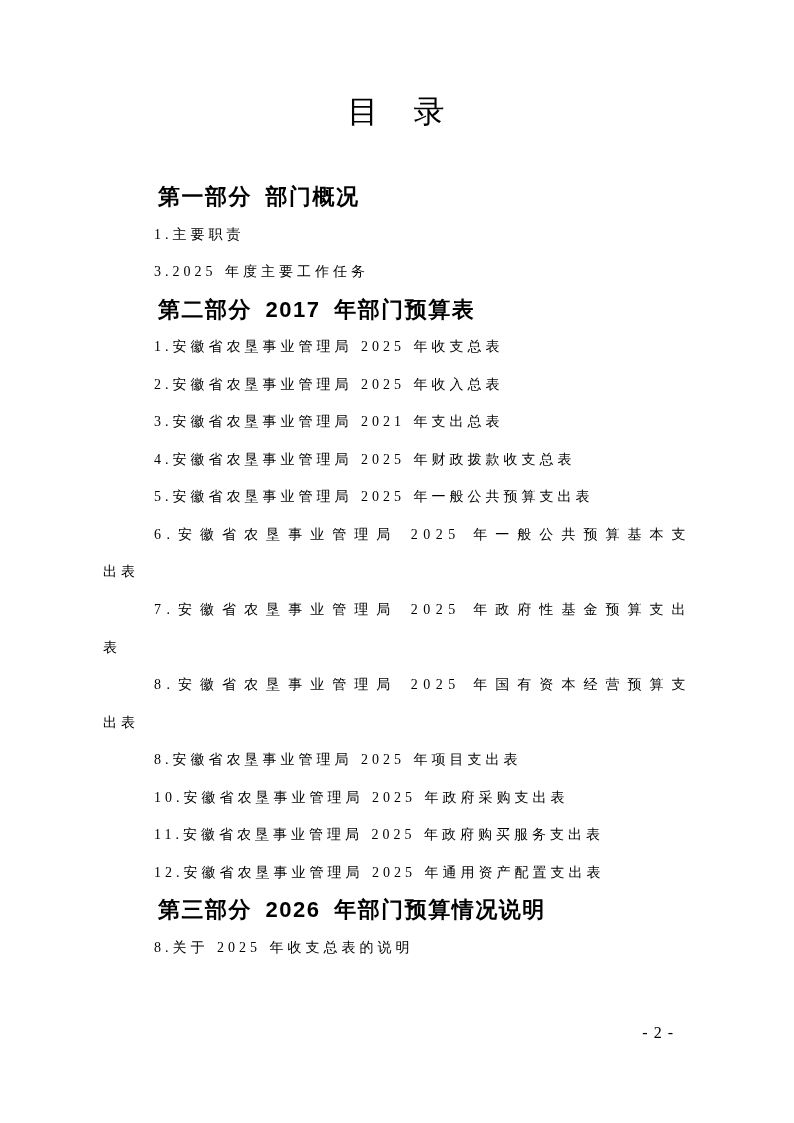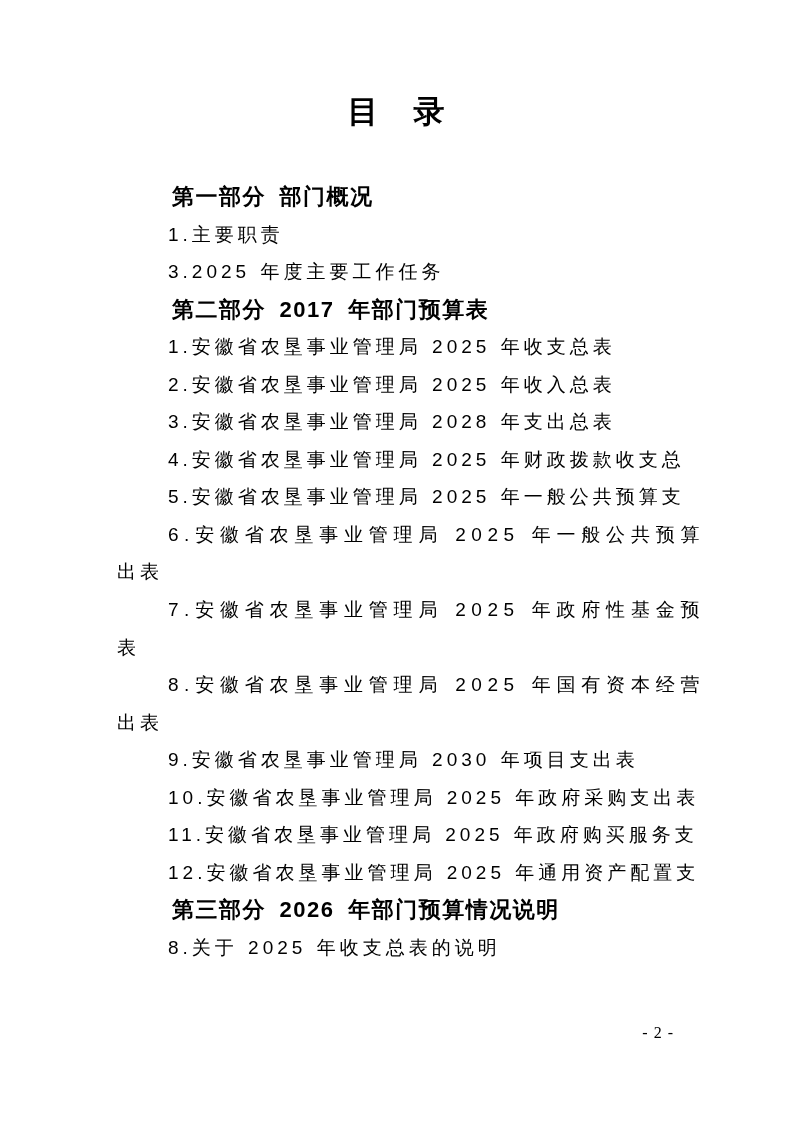--- a/index.html
+++ b/index.html
@@ -17,48 +17,48 @@
     font-family: "Liberation Serif", serif;
     color: #000000;
   }
   .doc-title {
     position: absolute;
     top: 93px;
     left: 104px;
     width: 586px;
     text-align: center;
     font-family: "Liberation Sans", sans-serif;
-    font-weight: bold;
+    font-weight: normal;
     font-size: 31px;
     line-height: 38px;
     letter-spacing: 2px;
     white-space: pre;
   }
   .toc {
     position: absolute;
     top: 178px;
-    left: 117px;
+    left: 103px;
     width: 588px;
   }
   .line {
     height: 37.55px;
     line-height: 37.55px;
     overflow: hidden;
   }
   .line.heading {
     font-family: "Liberation Sans", sans-serif;
     font-weight: bold;
     font-size: 22px;
     letter-spacing: 1.5px;
     word-spacing: 6px;
     padding-left: 55px;
   }
   .line.item {
-    font-family: Liberation Sans, sans-serif;
-    font-size: 19px;
+    font-family: Liberation Serif, serif;
+    font-size: 14px;
     letter-spacing: 4px;
     word-spacing: 1px;
   }
   .line.item.first {
     padding-left: 51px;
   }
   .line.item.fill {
     text-align: justify;
     text-align-last: justify;
     letter-spacing: 5.5px;
@@ -82,30 +82,30 @@
 <div class="page">
   <div class="doc-title">目　录</div>
 
   <div class="toc">
       <div class="line heading">第一部分 部门概况</div>
       <div class="line item first">1.主要职责</div>
       <div class="line item first">3.2025 年度主要工作任务</div>
       <div class="line heading">第二部分 2017 年部门预算表</div>
       <div class="line item first">1.安徽省农垦事业管理局 2025 年收支总表</div>
       <div class="line item first">2.安徽省农垦事业管理局 2025 年收入总表</div>
-      <div class="line item first">3.安徽省农垦事业管理局 2028 年支出总表</div>
+      <div class="line item first">3.安徽省农垦事业管理局 2021 年支出总表</div>
       <div class="line item first">4.安徽省农垦事业管理局 2025 年财政拨款收支总表</div>
       <div class="line item first">5.安徽省农垦事业管理局 2025 年一般公共预算支出表</div>
       <div class="line item first fill">6.安徽省农垦事业管理局 2025 年一般公共预算基本支</div>
       <div class="line item cont">出表</div>
       <div class="line item first fill">7.安徽省农垦事业管理局 2025 年政府性基金预算支出</div>
       <div class="line item cont">表</div>
       <div class="line item first fill">8.安徽省农垦事业管理局 2025 年国有资本经营预算支</div>
       <div class="line item cont">出表</div>
-      <div class="line item first">9.安徽省农垦事业管理局 2030 年项目支出表</div>
+      <div class="line item first">8.安徽省农垦事业管理局 2025 年项目支出表</div>
       <div class="line item first">10.安徽省农垦事业管理局 2025 年政府采购支出表</div>
       <div class="line item first">11.安徽省农垦事业管理局 2025 年政府购买服务支出表</div>
       <div class="line item first">12.安徽省农垦事业管理局 2025 年通用资产配置支出表</div>
       <div class="line heading">第三部分 2026 年部门预算情况说明</div>
       <div class="line item first">8.关于 2025 年收支总表的说明</div>
     </div>
 
   <div class="page-footer">- 2 -</div>
 </div>
 

